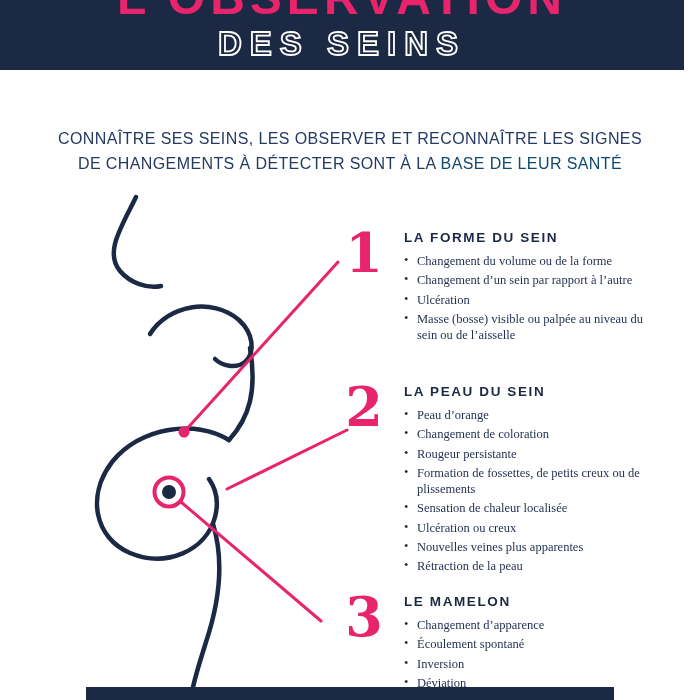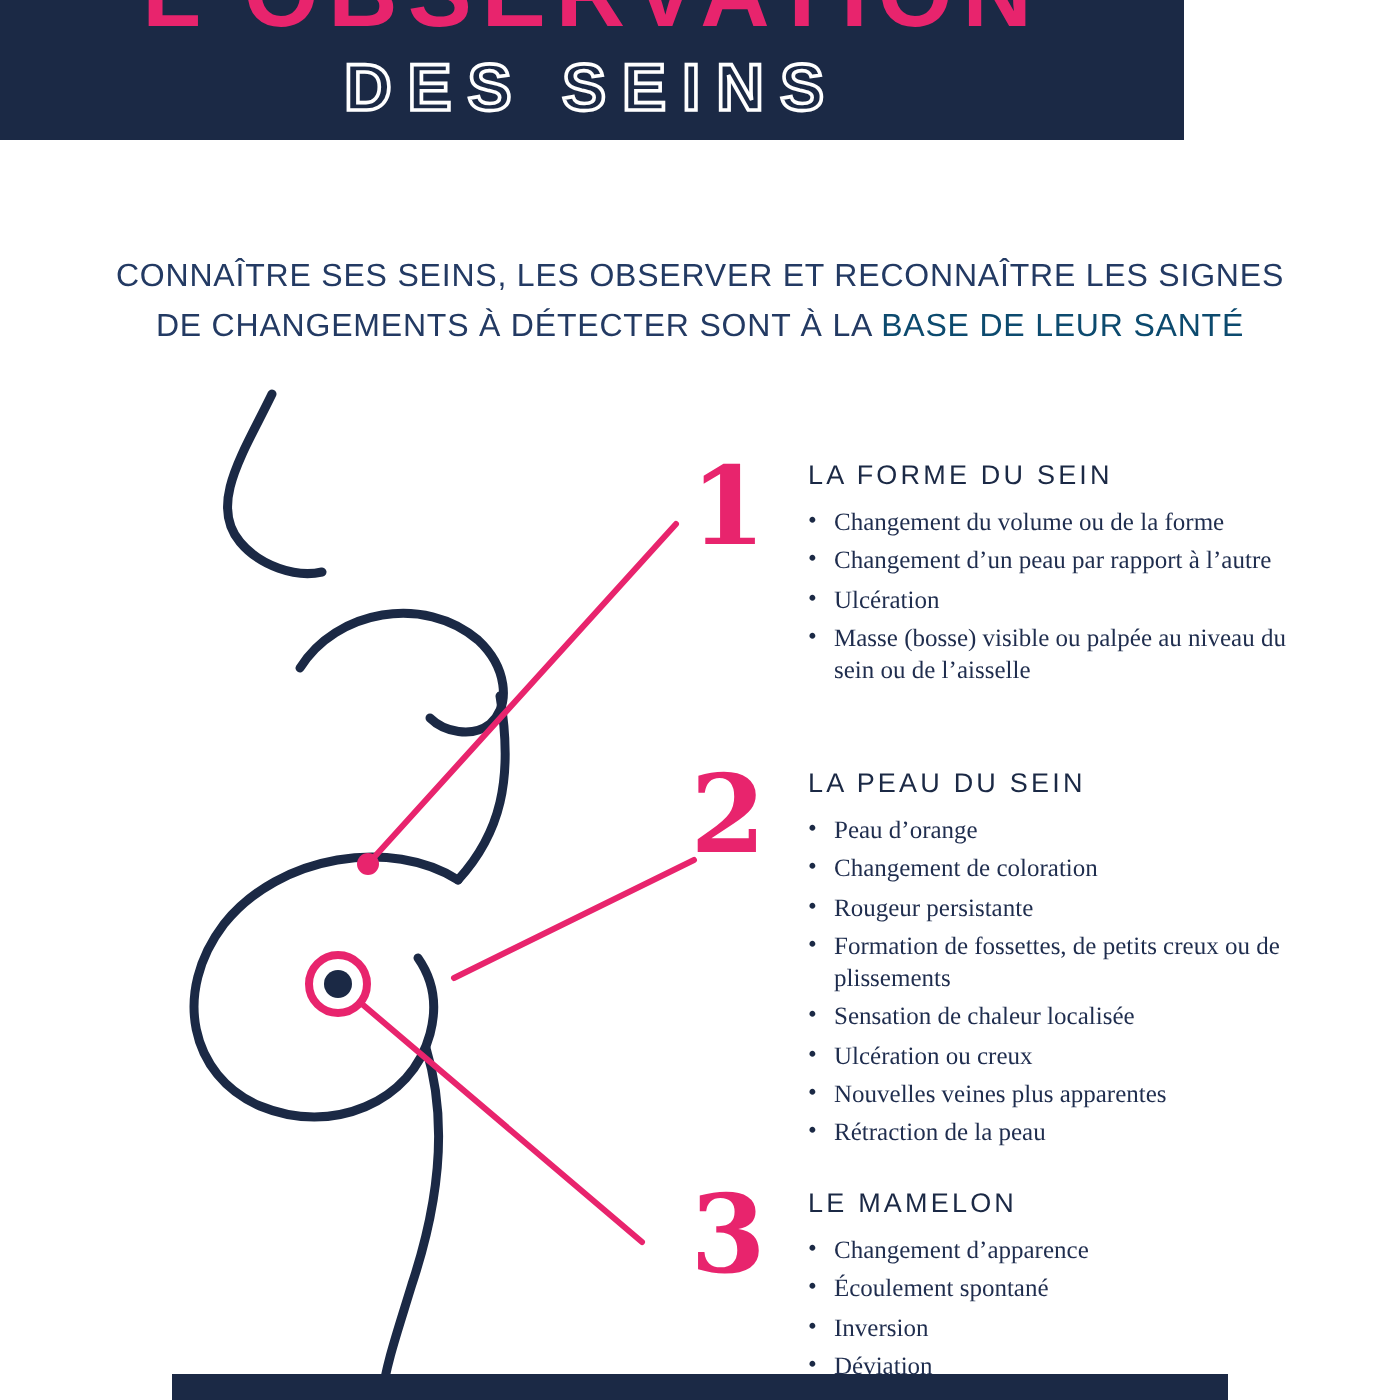--- a/index.html
+++ b/index.html
@@ -4,21 +4,21 @@
 <style>
   html,body { margin:0; padding:0; }
   body {
     width:700px; height:700px; position:relative; overflow:hidden;
     background:#ffffff;
     font-family:"Liberation Sans", sans-serif;
   }
 
   
   .header {
-    position:absolute; top:0; left:0; width:592px; height:70px;
+    position:absolute; top:0; left:0; width:684px; height:70px;
     background:#1b2945; overflow:hidden;
   }
   .title1 {
     position:absolute; top:-30px; left:0; width:100%;
     text-align:center; font-size:48px; font-weight:800;
     color:#e8246d; letter-spacing:5px; white-space:nowrap;
   }
   .title2 {
     position:absolute; top:25px; left:0; width:100%;
     text-align:center; font-size:33px; font-weight:800;
@@ -42,21 +42,21 @@
   .section-1 { top:226px; }
   .section-2 { top:380px; }
   .section-3 { top:590px; }
   .num {
     width:60px; flex:0 0 60px; text-align:center;
     font-family:"DejaVu Serif", serif; font-weight:bold;
     font-size:54px; line-height:1; color:#e8246d;
   }
   .sec-body { flex:1; }
   .sec-title {
-    margin:4px 0 8px 0; font-size:13.5px; font-weight:normal;
+    margin:4px 0 8px 0; font-size:13.5px; font-weight:bold;
     color:#1b2945; letter-spacing:1.6px;
   }
   .sec-list { list-style:none; margin:0; padding:0;font-family:Liberation Serif, serif; }
   .sec-list li {
     position:relative; padding-left:13px; width:240px;
     font-size:12.5px; color:#1f2d4e; line-height:1.3; margin-bottom:3px;
   }
   .sec-list li::before {
     content:"•"; position:absolute; left:0; top:-1px; color:#1b2945;
   }
@@ -104,21 +104,21 @@
   </g>
   <circle cx="184" cy="432" r="5.5" fill="#e8246d"></circle>
 </svg>
 
 <div class="section section-1">
   <div class="num">1</div>
   <div class="sec-body">
     <div class="sec-title">LA FORME DU SEIN</div>
     <ul class="sec-list">
       <li>Changement du volume ou de la forme</li>
-      <li>Changement d’un peau par rapport à l’autre</li>
+      <li>Changement d’un sein par rapport à l’autre</li>
       <li>Ulcération</li>
       <li>Masse (bosse) visible ou palpée au niveau du sein ou de l’aisselle</li>
     </ul>
   </div>
 </div>
 
 <div class="section section-2">
   <div class="num">2</div>
   <div class="sec-body">
     <div class="sec-title">LA PEAU DU SEIN</div>

